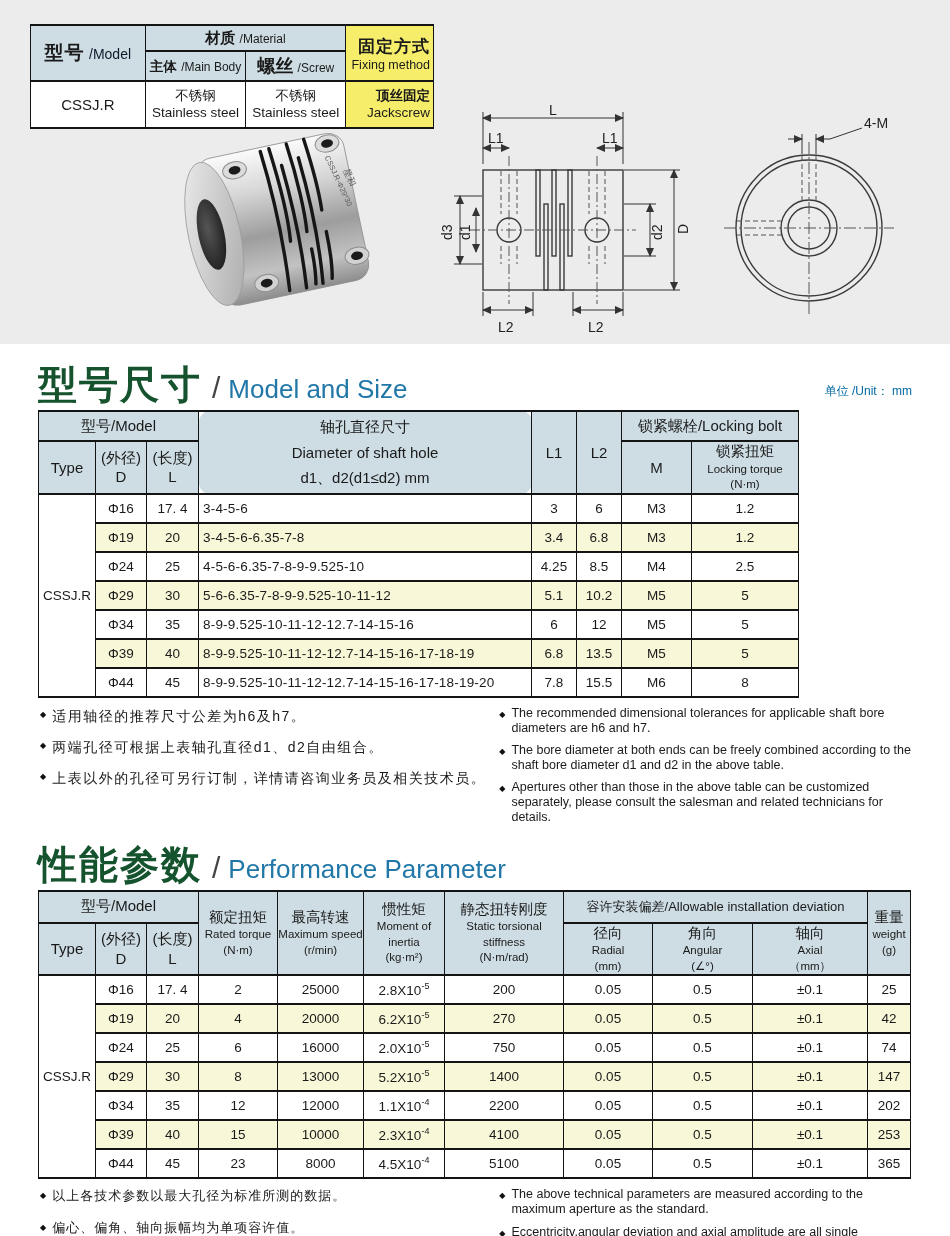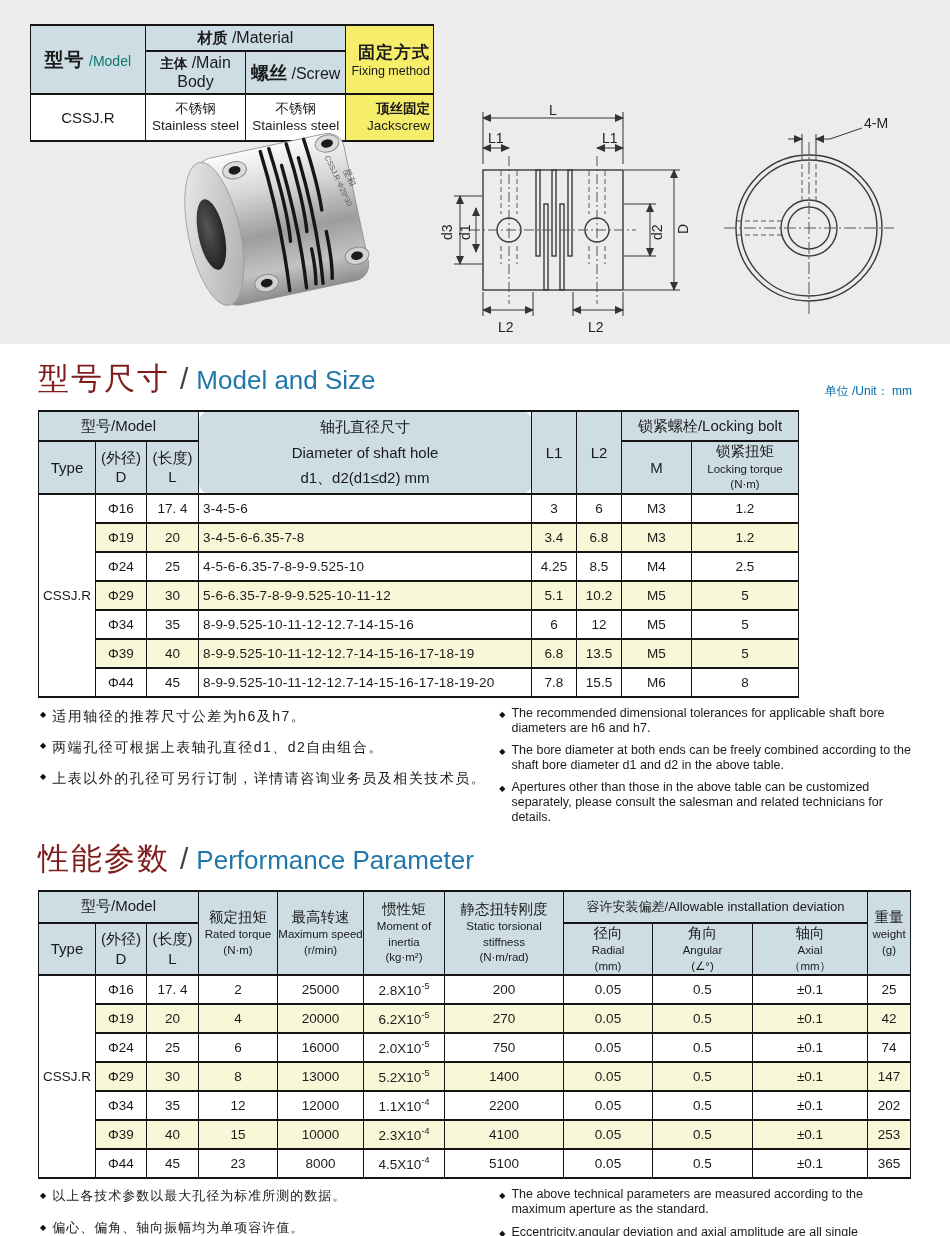--- a/index.html
+++ b/index.html
@@ -13,37 +13,37 @@
   .hero { position:absolute; top:0; left:0; width:950px; height:344px; background:#ececec; }
 
   table { border-collapse:collapse; }
   td { border:1px solid #141414; border-top-width:2px; border-bottom-width:2px; text-align:center; vertical-align:middle; }
 
   .spec-table { position:absolute; top:24px; left:30px; width:404px; background:#fff; }
   .spec-table td { padding:2px 3px; }
   .spec-table .hdr { background:#cedde4; }
   .spec-table .yl { background:#f6ee6b;text-align:right; }
   .zh-lg { font-size:19px; font-weight:bold; letter-spacing:1px; }
-  .en-md { font-size:14px; color:#0f766e; }
+  .en-md { font-size:14px; color:#0f172a; }
   .zh-md { font-size:15px; font-weight:bold; }
-  .en-sm { font-size:16px;text-align:center; }
+  .en-sm { font-size:12px;text-align:center; }
   .fix-zh { font-size:17px; font-weight:bold; letter-spacing:1px; }
   .fix-en { font-size:12.5px; }
   .val-lg { font-size:15px; }
   .two-line { line-height:1.25; font-size:13.5px; }
 
   .photo-svg { position:absolute; top:116px; left:158px; }
   .side-svg  { position:absolute; top:104px; left:428px; }
   .end-svg   { position:absolute; top:112px; left:702px; }
   .dim-label { font-size:14px; fill:#222; font-family:"Liberation Sans",sans-serif; }
 
   
   .content { position:absolute; top:344px; left:0; width:950px; padding:0 38px; }
   .sec-title { margin-top:14px; height:44px; display:flex; align-items:baseline; }
-  .sec-title .zh { font-size:31px; font-weight:400; color:#7f1d1d; letter-spacing:2px; }
+  .sec-title .zh { font-size:39px; font-weight:700; color:#14532d; letter-spacing:2px; }
   .sec-title .sep { font-size:30px; color:#444; margin:0 8px 0 10px; font-weight:300; }
   .sec-title .en { font-size:26px; color:#2177a8; }
   .sec-title .unit { margin-left:auto; font-size:12px; color:#0369a1; align-self:flex-end; padding-bottom:2px; }
 
   .t1 { margin-top:8px; width:760px; table-layout:fixed; background:#fff; }
   .t2 { margin-top:8px; width:872px; table-layout:fixed; background:#fff; }
   .t1 td, .t2 td { font-size:13.5px; }
   .t1 .hrow td, .t2 .hrow td { background:#cedde4; font-size:15px; }
   .t1 tr.h1 { height:30px; } .t1 tr.h2 { height:52px; }
   .t2 tr.h1 { height:32px; } .t2 tr.h2 { height:48px; }

